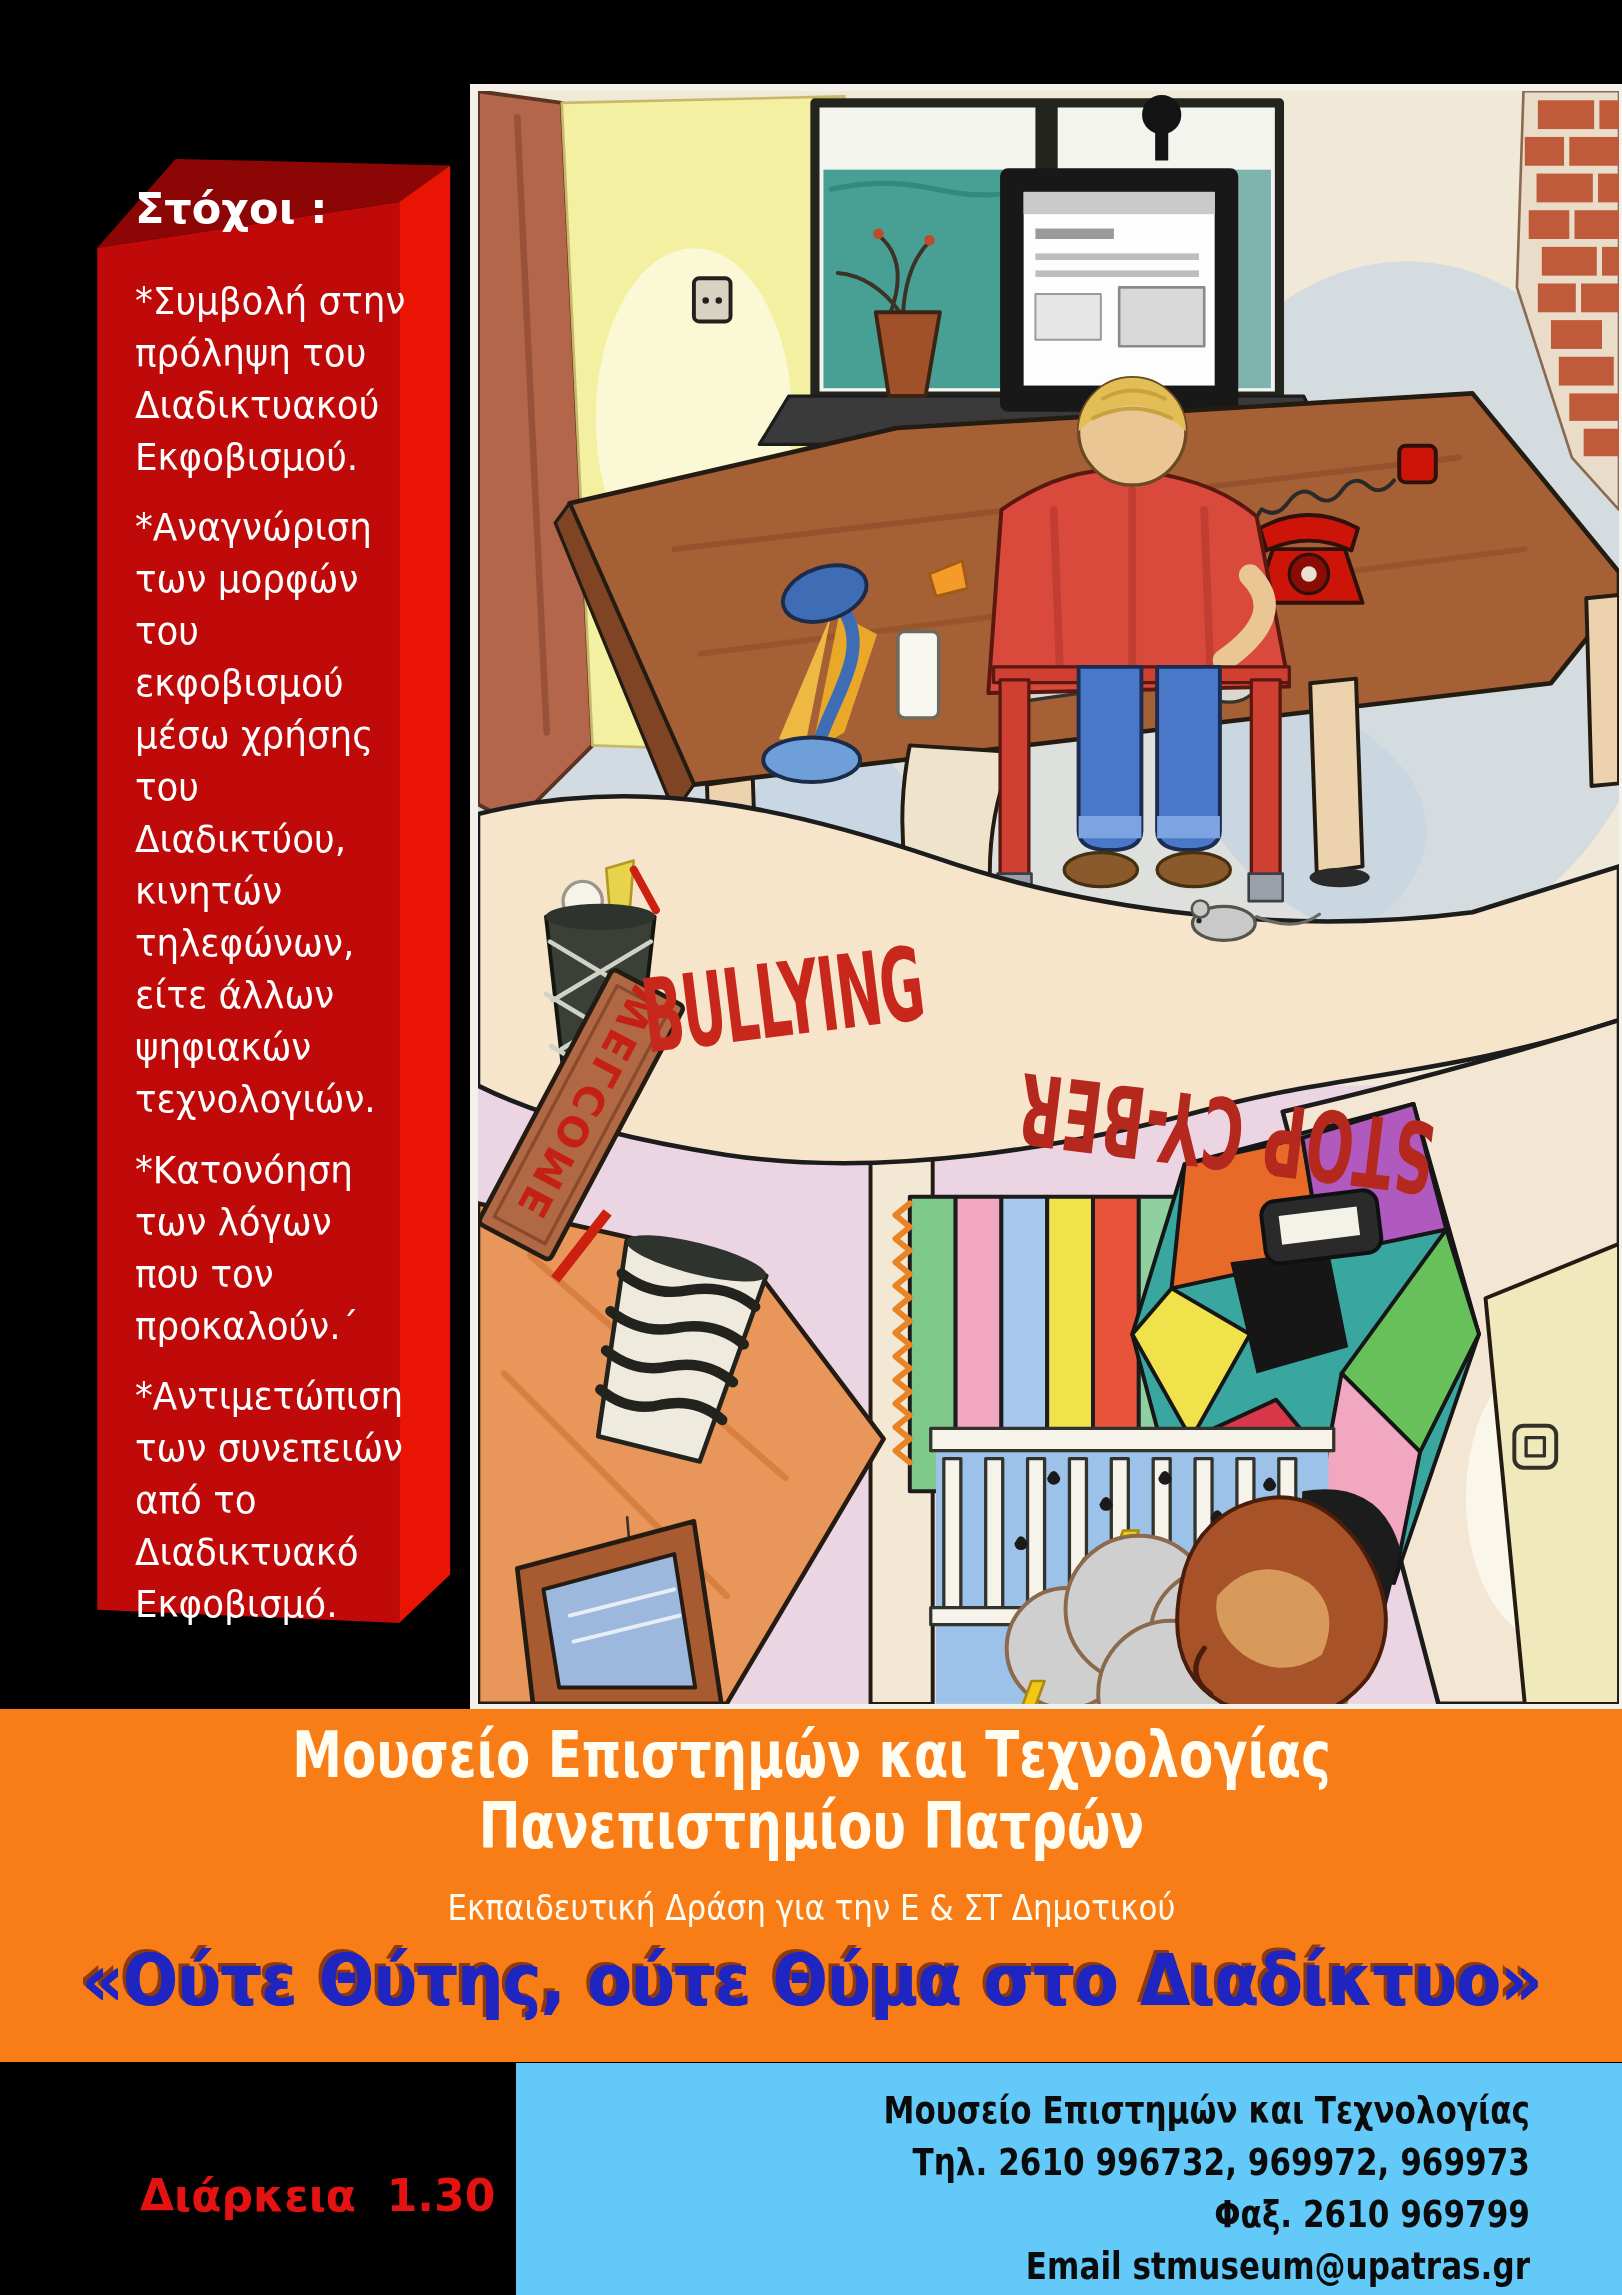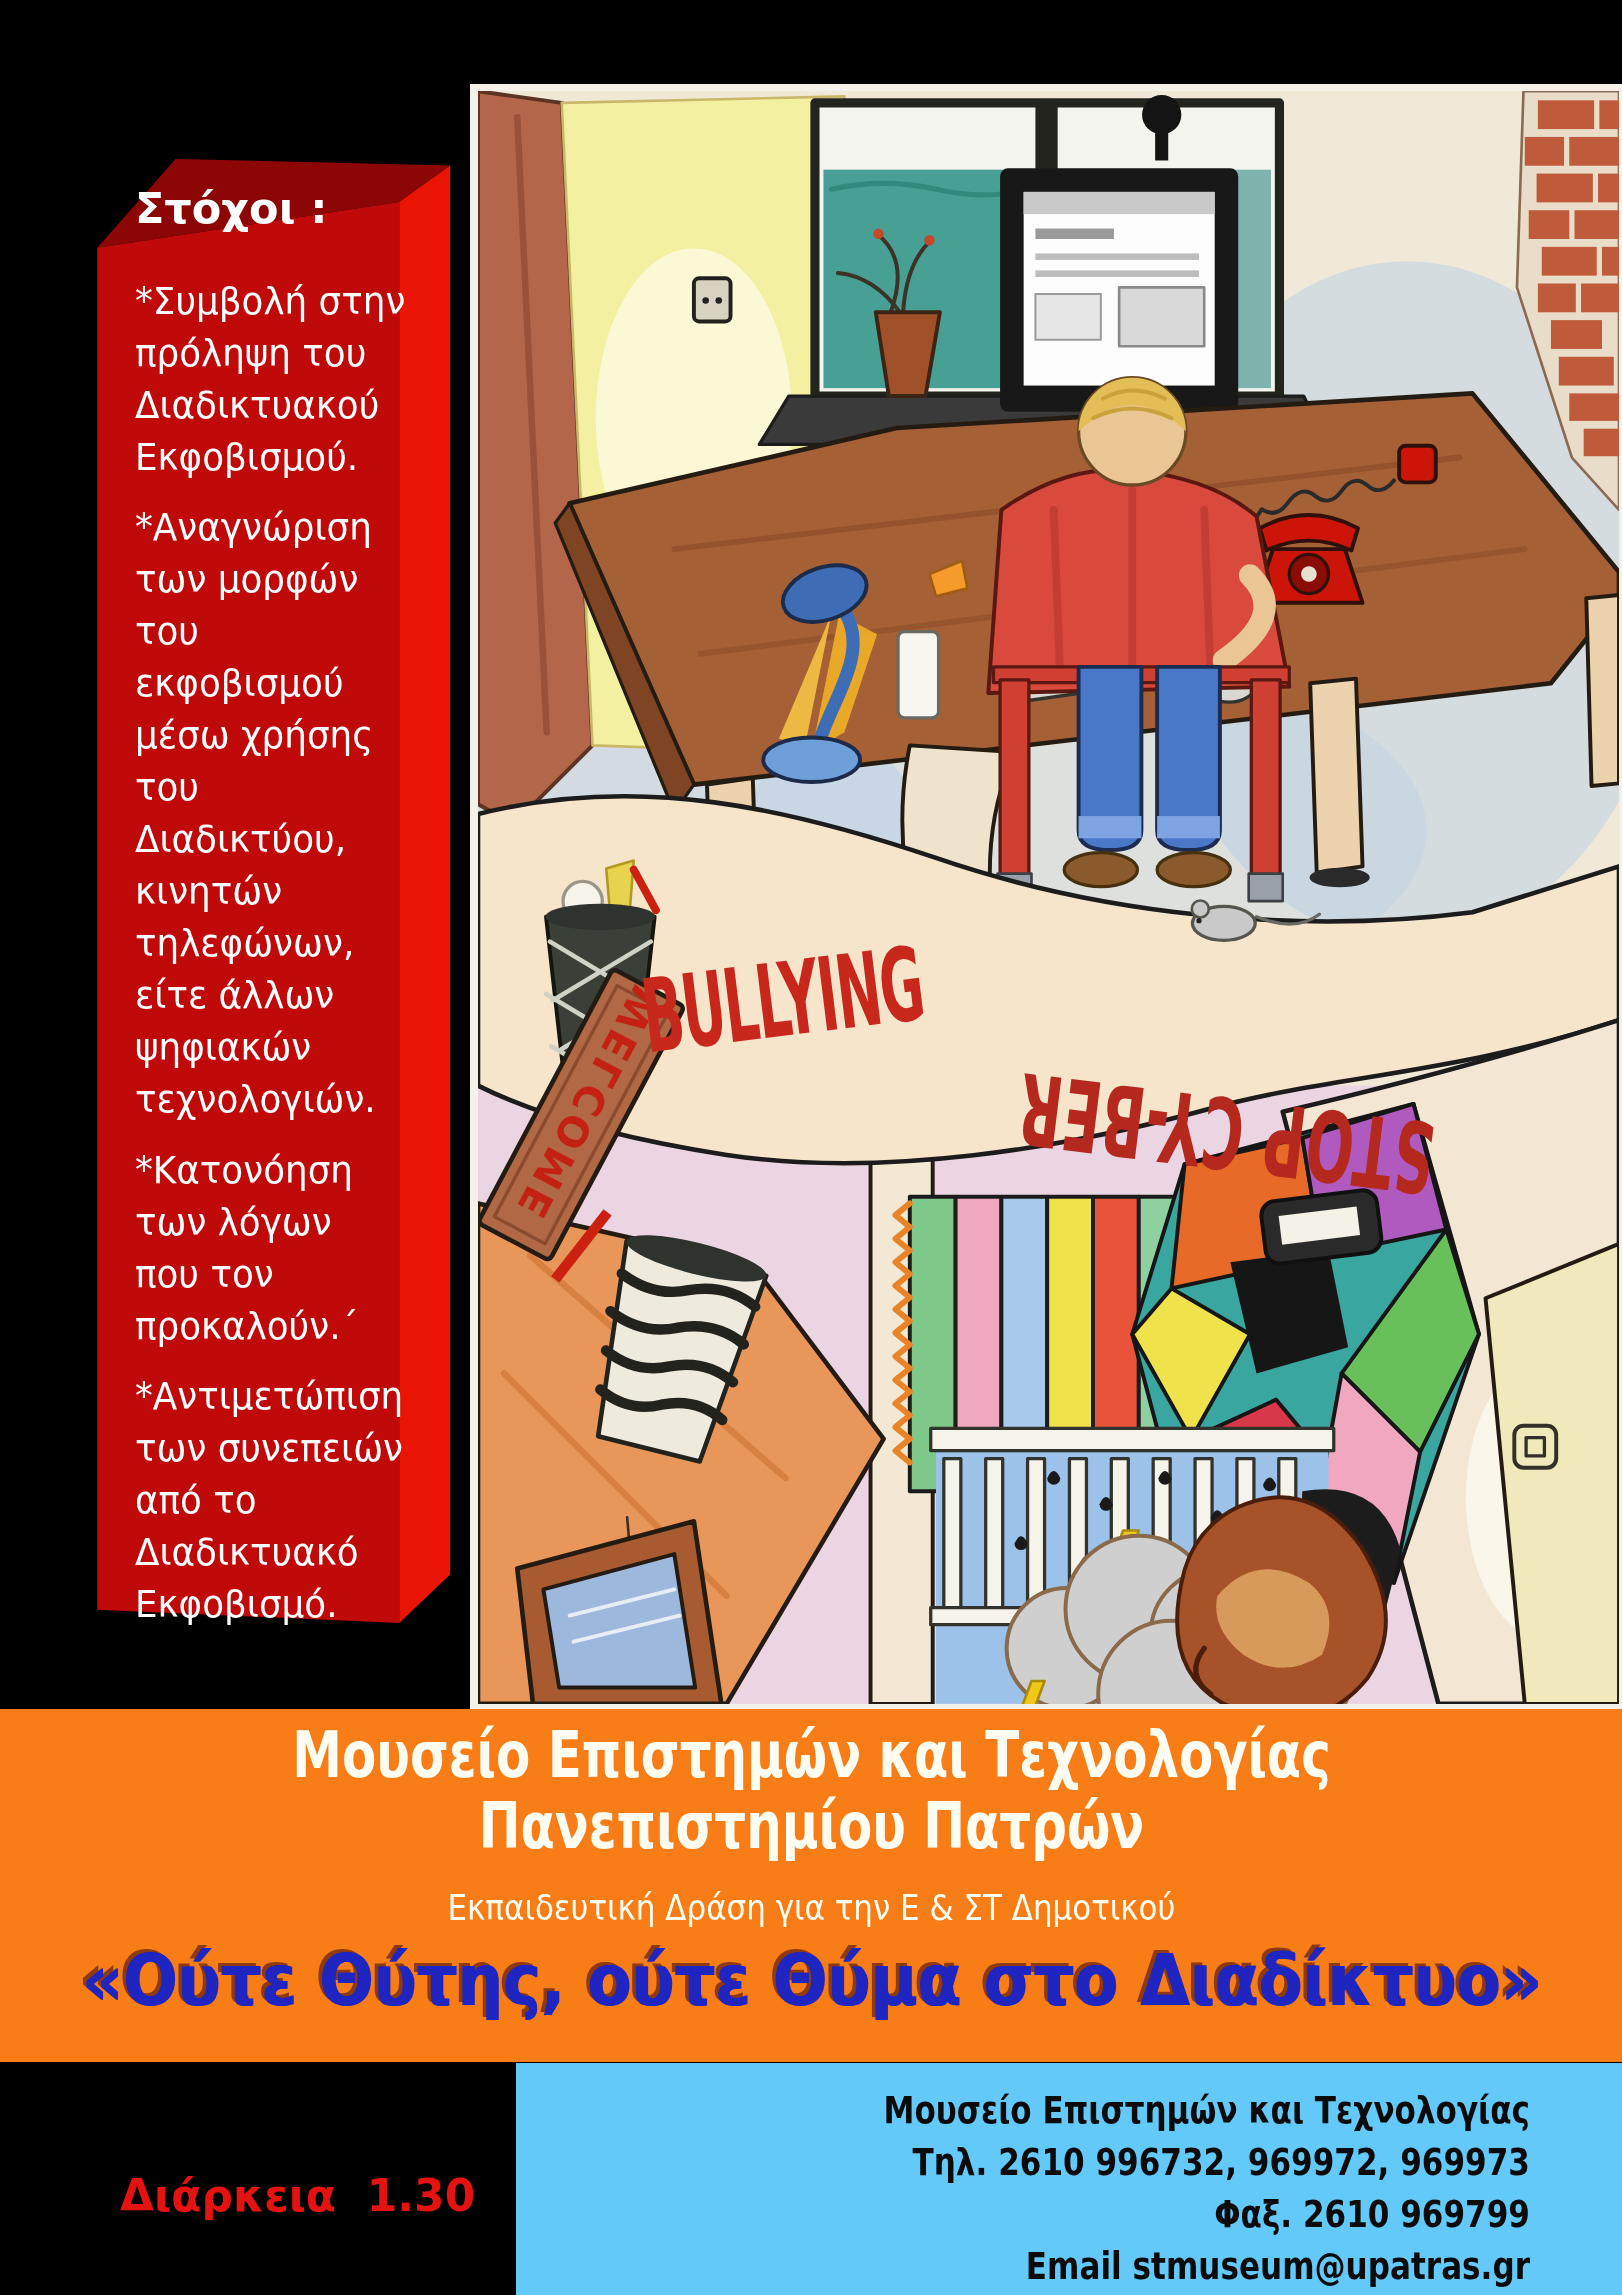--- a/index.html
+++ b/index.html
@@ -23,21 +23,21 @@
   .band{position:absolute;left:0;top:1709px;width:1623px;height:353px;background:#f87d17;}
   .band-line{position:absolute;left:0;width:1623px;text-align:center;color:#fffdf2;}
   .band-title1{top:9.2px;font-size:64px;font-weight:bold;transform:scaleX(.78);transform-origin:50% 0;}
   .band-title2{top:80px;font-size:64px;font-weight:bold;transform:scaleX(.78);transform-origin:50% 0;}
   .band-subtitle{top:178px;font-size:36px;font-weight:normal;transform:scaleX(.86);transform-origin:50% 0;}
   .band-slogan{top:230px;font-size:71px;font-weight:bold;color:#1f25c1;
                transform:scaleX(.9);transform-origin:50% 0;
                text-shadow:1.3px 0 #1f25c1,-3.9px -3.3px 0 rgba(122,46,16,.85);}
 
   
-  .duration{position:absolute;left:120px;top:2170px;color:#e51212;font-size:44px;
+  .duration{position:absolute;left:140px;top:2170px;color:#e51212;font-size:44px;
             font-weight:bold;white-space:pre;}
   .contact{position:absolute;left:516px;top:2063px;width:1107px;height:233px;
            background:#63c9f8;color:#0b0b0b;box-sizing:border-box;
            padding:22px 93px 0 0;text-align:right;}
   .contact-line{font-size:37px;font-weight:bold;line-height:52px;
                 transform:scaleX(.84);transform-origin:100% 50%;}
 </style>
 </head>
 <body>
 

